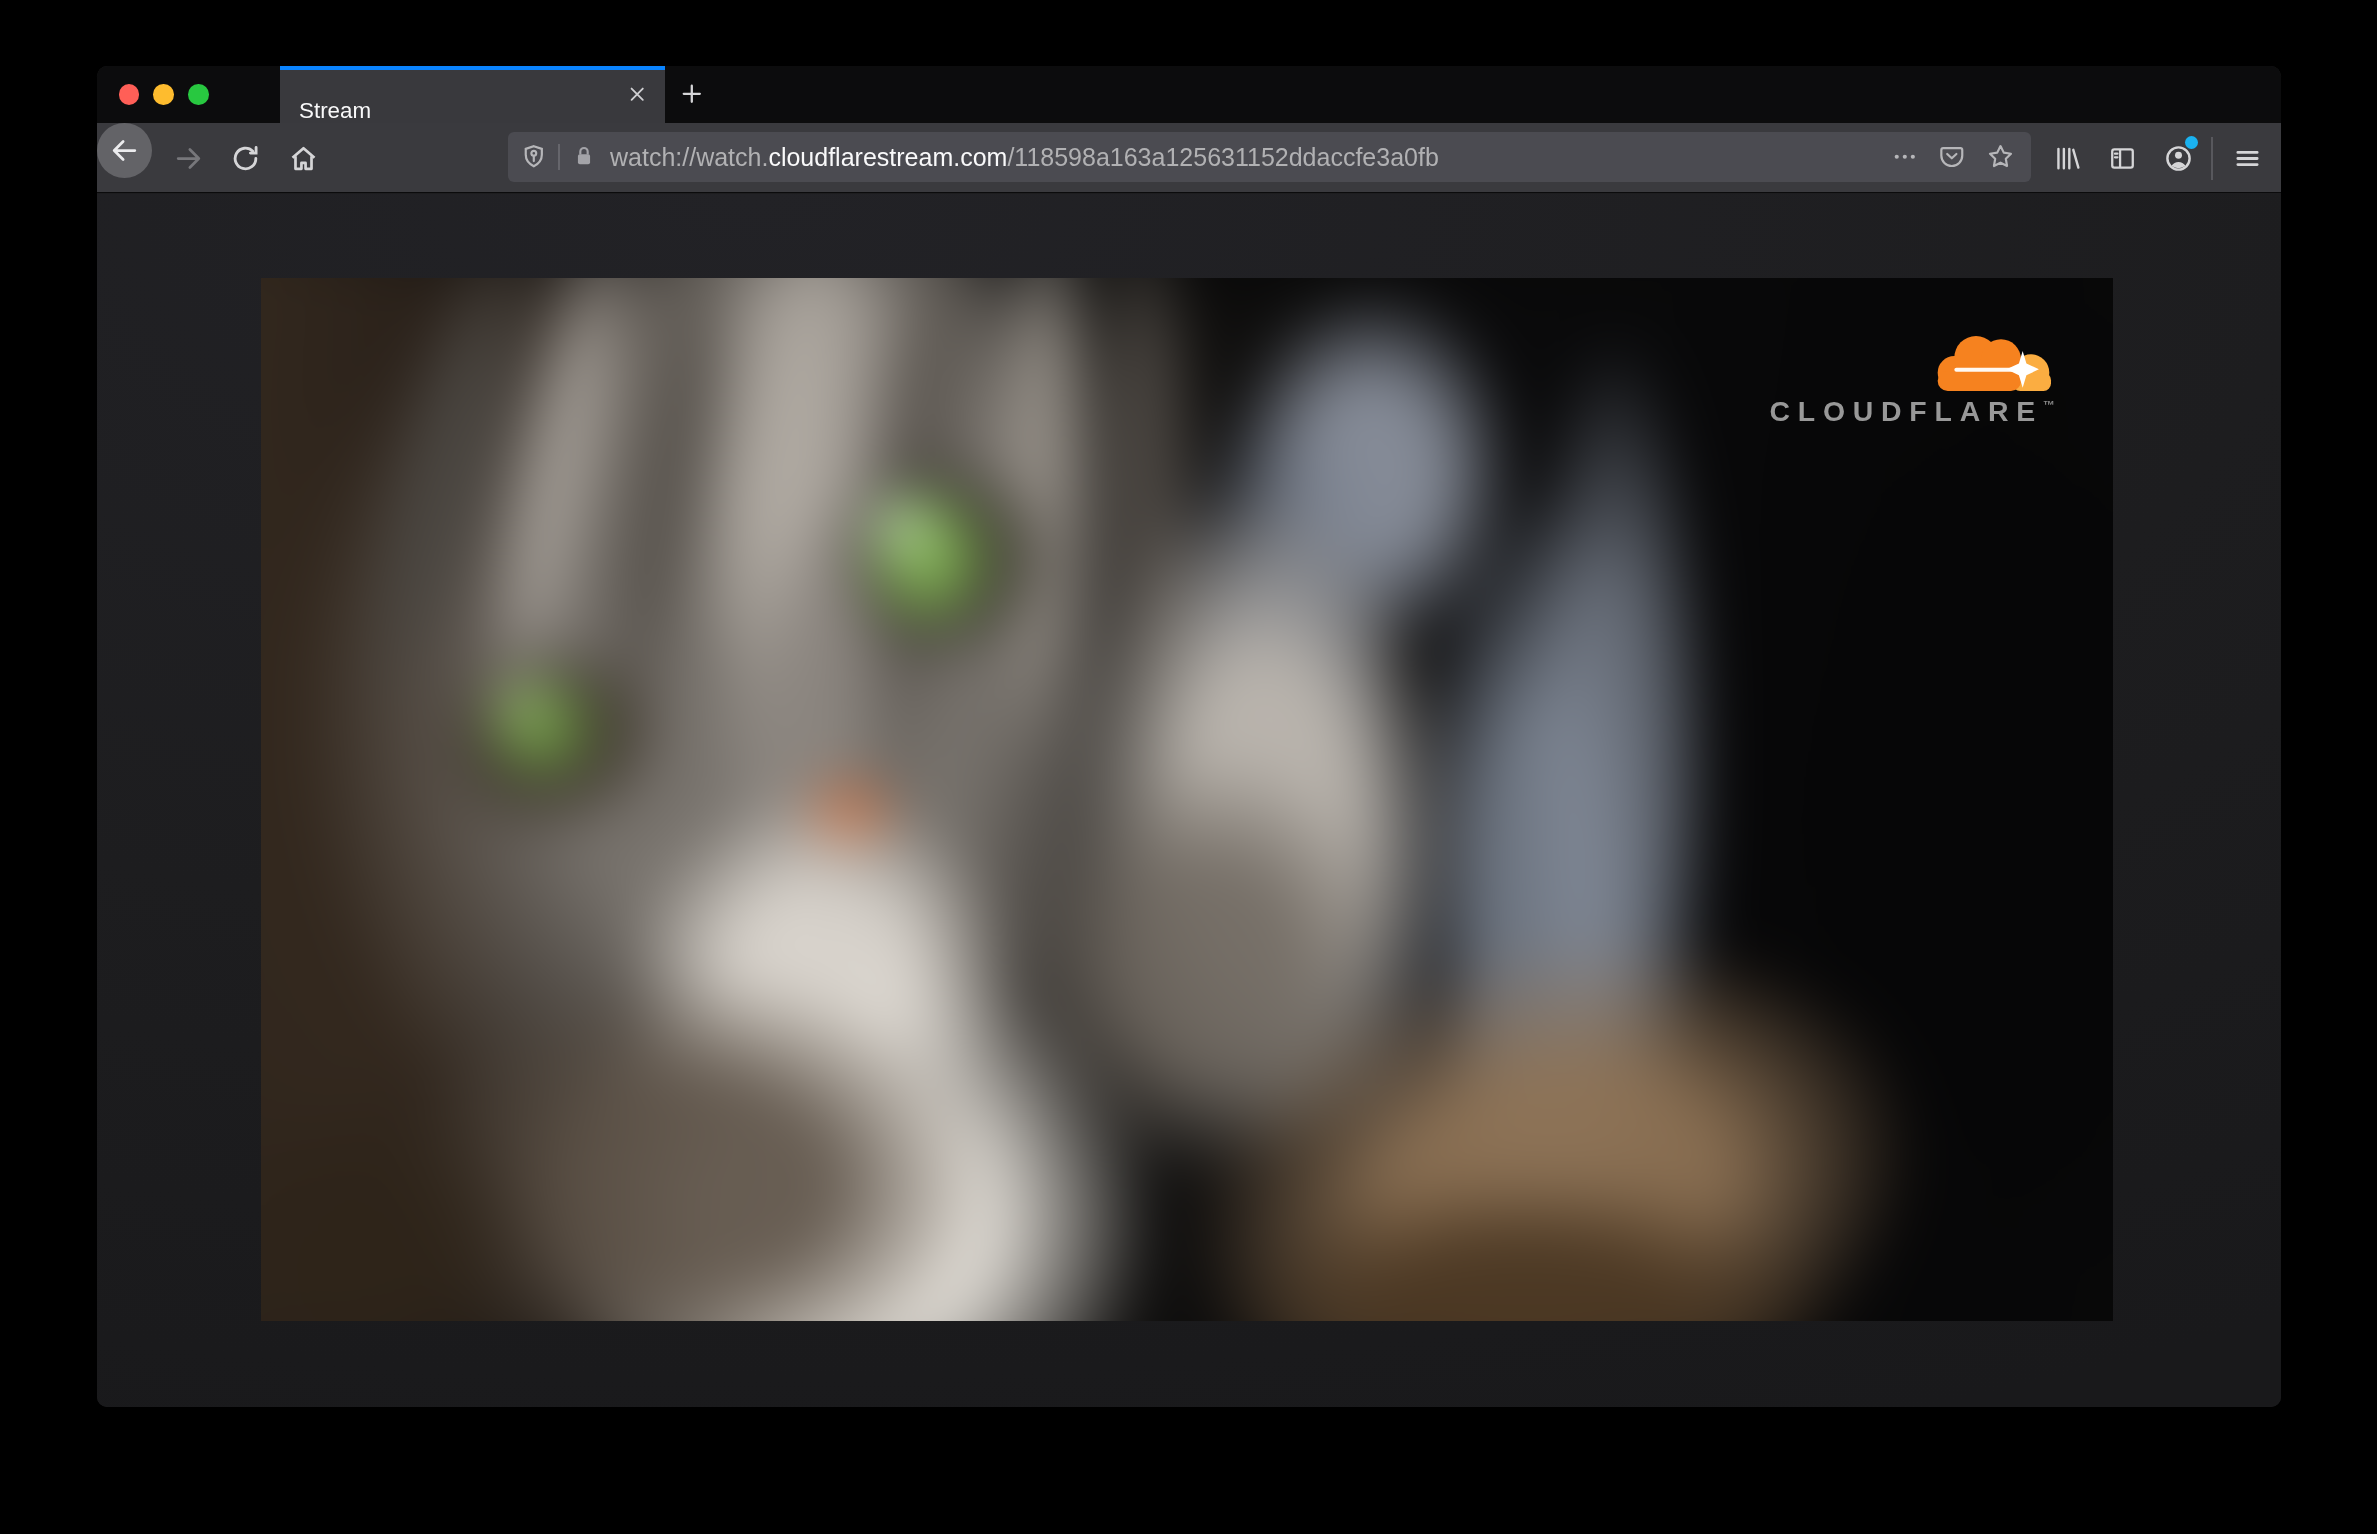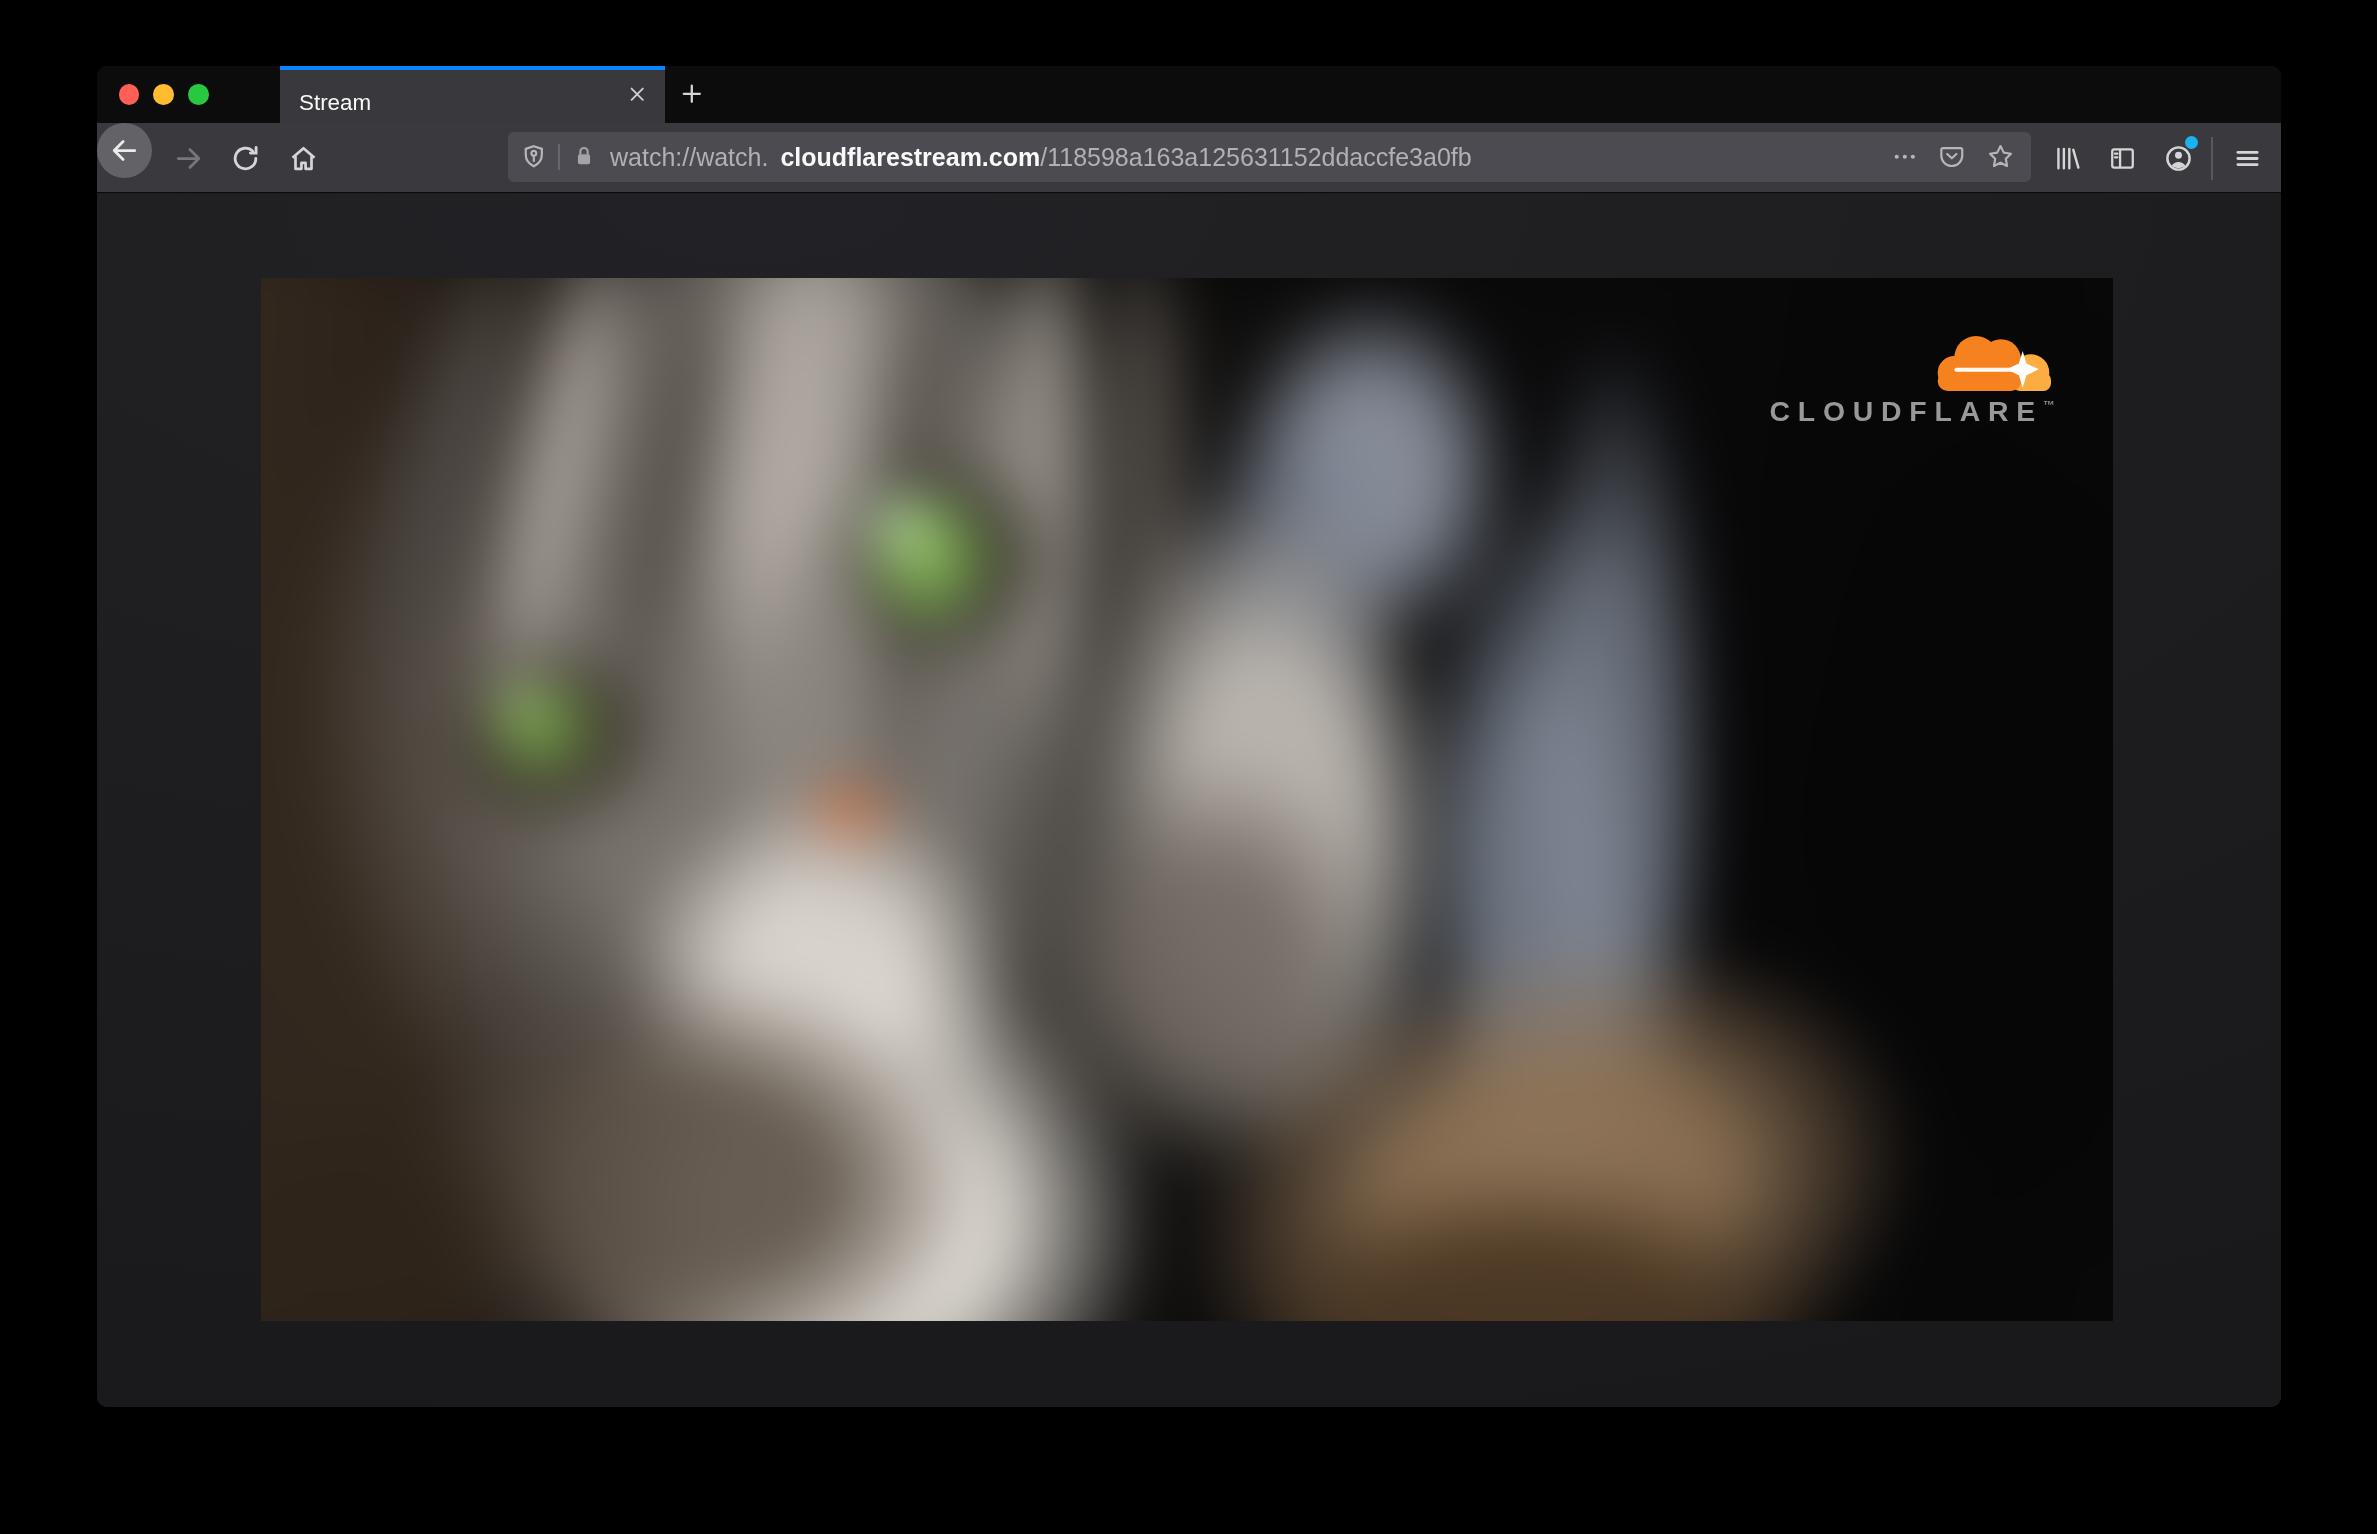--- a/index.html
+++ b/index.html
@@ -13,21 +13,21 @@
   
   .tabbar { position:absolute; left:0; top:0; width:100%; height:57px; background:#0c0c0d; }
   .traffic { position:absolute; border-radius:50%; width:20.7px; height:20.7px; top:18px; }
   .t-close { left:21.6px;  background:#ff5f57; }
   .t-min   { left:56px;  background:#febc2e; }
   .t-zoom  { left:91px; background:#28c840; }
 
   .tab { position:absolute; left:183px; top:0; width:385px; height:57px;
          background:#39393d; }
   .tab-accent { position:absolute; left:0; top:0; width:100%; height:4.3px; background:#0a84ff; }
-  .tab-title { position:absolute; left:19px; top:8px; line-height:57px;
+  .tab-title { position:absolute; left:19px; top:16px; line-height:57px;
                font-size:22.4px; color:#f9f9fa; }
   .tab-close { position:absolute; right:12px; top:13px; width:31px; height:31px;
                color:#cfcfd2; display:flex; align-items:center; justify-content:center; }
   .newtab { position:absolute; left:578px; top:11.2px; width:34px; height:34px;
             color:#d5d5d7; display:flex; align-items:center; justify-content:center; }
 
   
   .toolbar { position:absolute; left:0; top:57px; width:100%; height:70px;
              background:#3a3a3e; border-bottom:1.7px solid #0b0b0c; }
   .tool-btn { position:absolute; top:16.4px; width:38px; height:38px;
@@ -40,21 +40,21 @@
 
   .urlbar { position:absolute; left:411px; top:8.6px; width:1523px; height:50px;
             background:#4b4b51; border-radius:6px; }
   .url-icon { position:absolute; top:10.3px; width:29px; height:29px; display:flex;
               align-items:center; justify-content:center; }
   .shield { left:11.2px; color:#b6b6b9; }
   .url-sep { position:absolute; left:50px; top:12px; width:1.7px; height:26px; background:#66666c; }
   .lock { left:61px; color:#a3a3a8; }
   .url-text { position:absolute; left:102px; top:0; line-height:50px; font-size:25px;
               white-space:nowrap; color:#b1b1b3; }
-  .url-text .domain { color:#f9f9fa; font-weight:bold;margin-left:12px; }
+  .url-text .domain { color:#f9f9fa; font-weight:normal; }
   .ellipsis-btn { left:1382px; color:#b6b6b9; }
   .pocket-btn   { left:1429px; color:#b6b6b9; }
   .star-btn     { left:1478px; color:#b6b6b9; }
 
   .library-btn { left:1951px; color:#d5d5d7; }
   .sidebar-btn { left:2006px; color:#d5d5d7; }
   .account-btn { left:2062px; color:#d5d5d7; }
   .notif-dot { position:absolute; left:26px; top:-3.4px; width:13px; height:13px;
                border-radius:50%; background:#1ab2f0; }
   .tool-vsep { position:absolute; left:2114px; top:13.8px; width:1.7px; height:43px; background:#58585d; }

